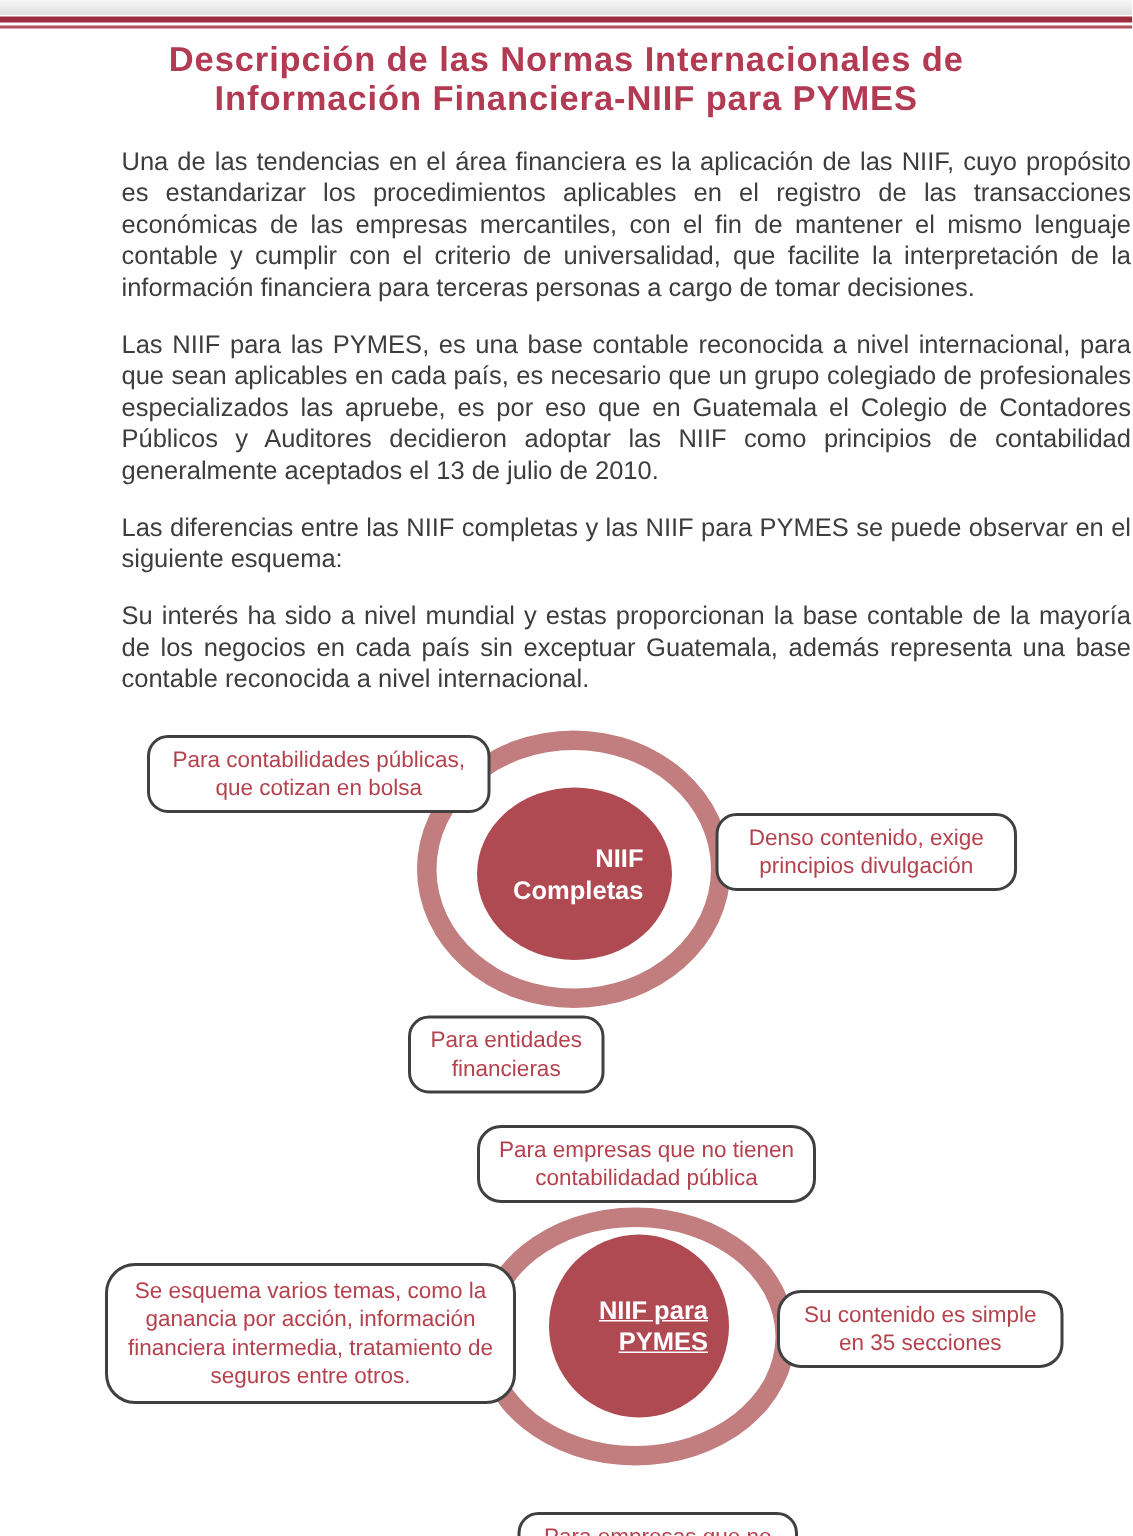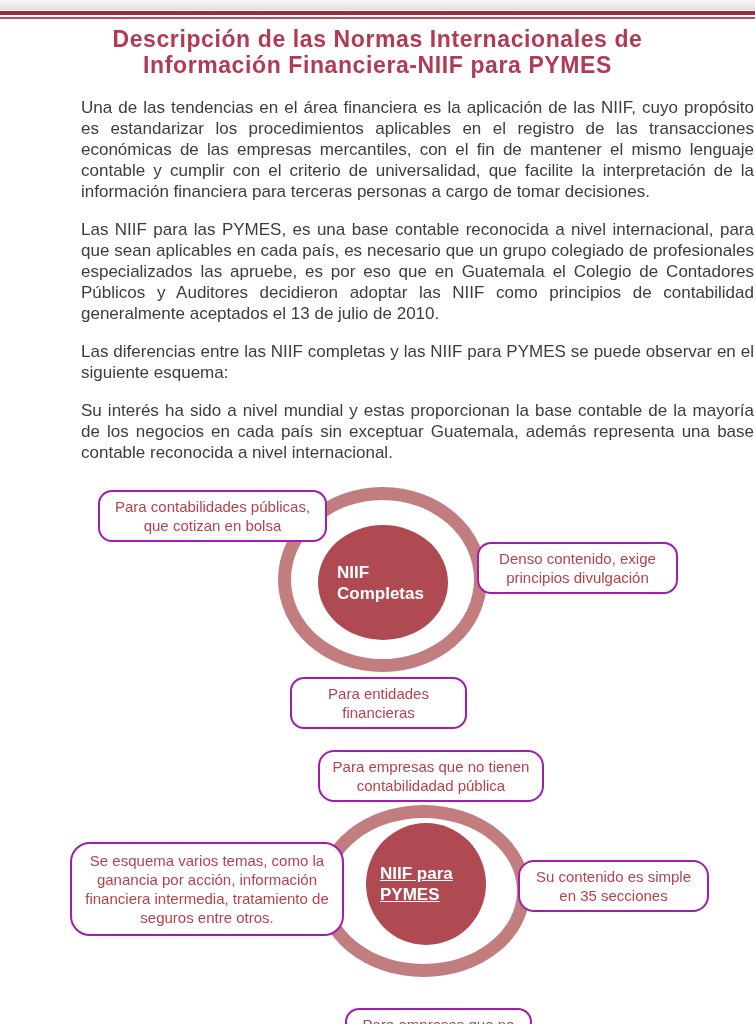--- a/index.html
+++ b/index.html
@@ -18,32 +18,32 @@
   
   .body-copy{position:absolute;left:42px;top:97px;width:673px;color:#3d3d3d;
     font-size:17px;line-height:21px;text-align:justify;margin-left:39px;}
   .body-copy p{margin:0 0 17px 0;}
   
   .ring{position:absolute;border:13px solid #c27d7e;border-radius:50%;
     box-sizing:border-box;background:transparent;z-index:0;}
   .ring-d1{left:278px;top:487px;width:209px;height:185px;}
   .ring-d2{left:317px;top:805px;width:213px;height:172px;}
   .center-circle{position:absolute;border-radius:50%;background:#b04a52;z-index:1;
-    display:flex;align-items:center;justify-content:center;text-align:left;
+    display:flex;align-items:center;justify-content:center;text-align:right;
     color:#ffffff;font-weight:bold;font-size:17px;line-height:21px;}
   .circle-d1{left:318px;top:525px;width:130px;height:115px;}
   .circle-d2{left:366px;top:823px;width:120px;height:122px;text-decoration:underline;}
   .center-circle span{display:block;width:92px;}
   .callout{position:absolute;z-index:2;box-sizing:border-box;background:#ffffff;
-    border:2px solid #a21caf;border-radius:14px;color:#b5414d;font-size:15px;
+    border:2px solid #404040;border-radius:14px;color:#b5414d;font-size:15px;
     line-height:19px;text-align:center;padding:5px 6px;
     display:flex;align-items:center;justify-content:center;}
   .c1-topleft{left:98px;top:490px;width:229px;min-height:45px;}
   .c1-right{left:477px;top:542px;width:201px;min-height:44px;}
-  .c1-bottom{left:290px;top:677px;width:177px;min-height:43px;}
+  .c1-bottom{left:272px;top:677px;width:131px;min-height:43px;}
   .c2-top{left:318px;top:750px;width:226px;min-height:48px;border-radius:16px;}
   .c2-left{left:70px;top:842px;width:274px;min-height:83px;border-radius:20px;padding:7px 9px;}
   .c2-right{left:518px;top:860px;width:191px;min-height:44px;border-radius:16px;text-align:center;}
   .c2-bottom{left:345px;top:968px;width:187px;min-height:49px;margin-top:40px;}
 </style>
 </head>
 <body>
 
 <div class="page">
 

